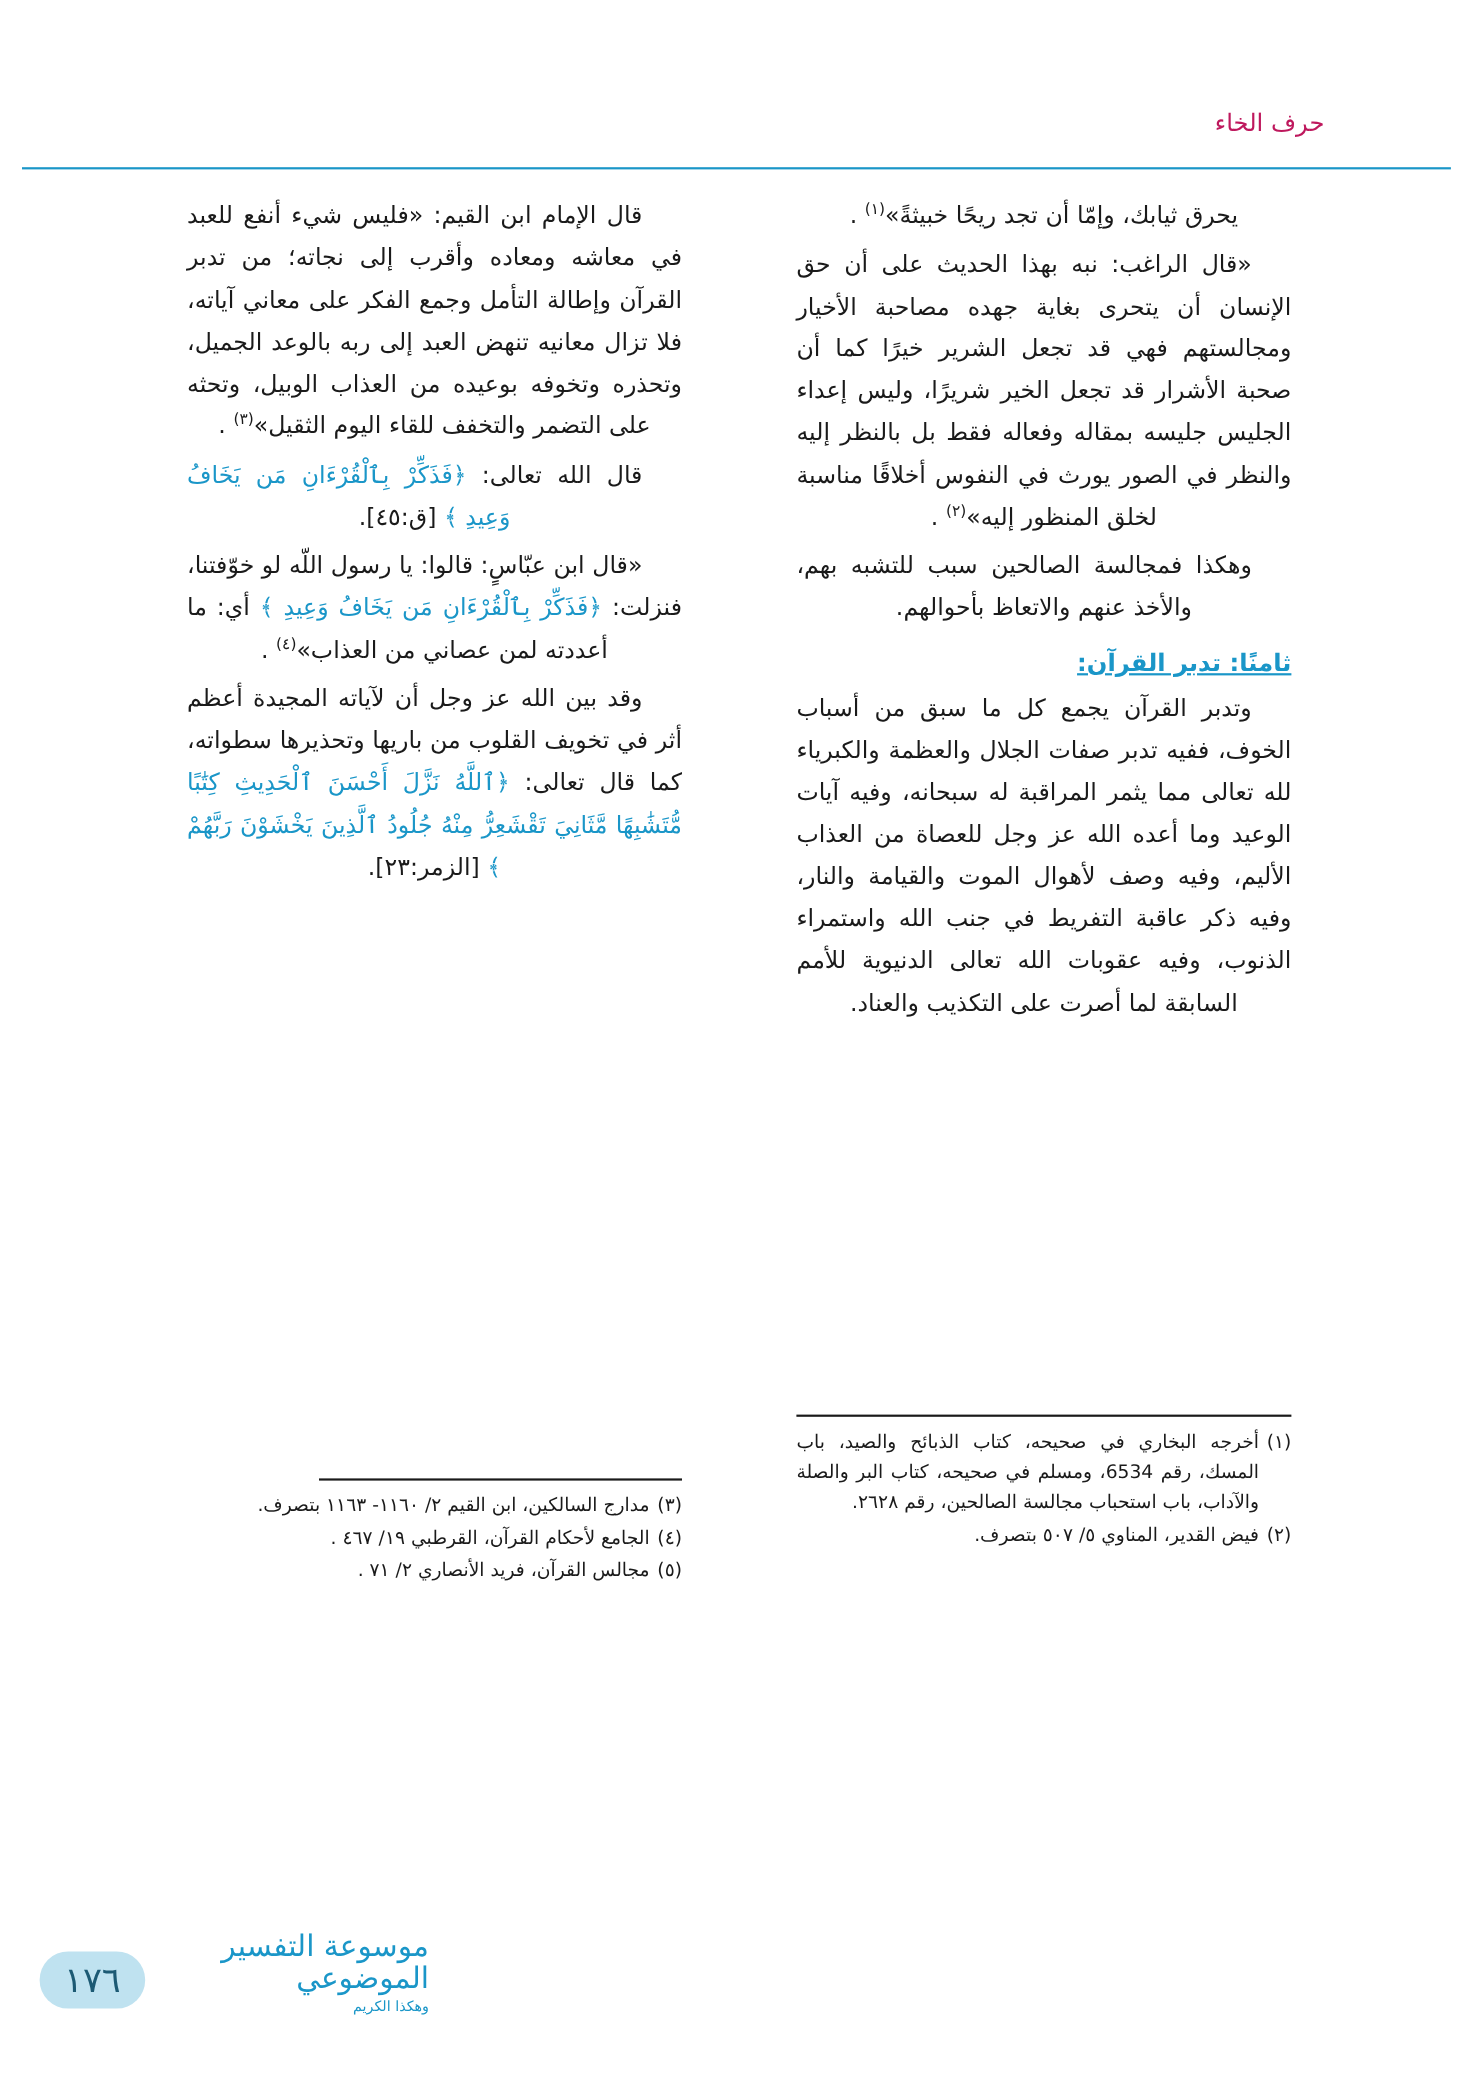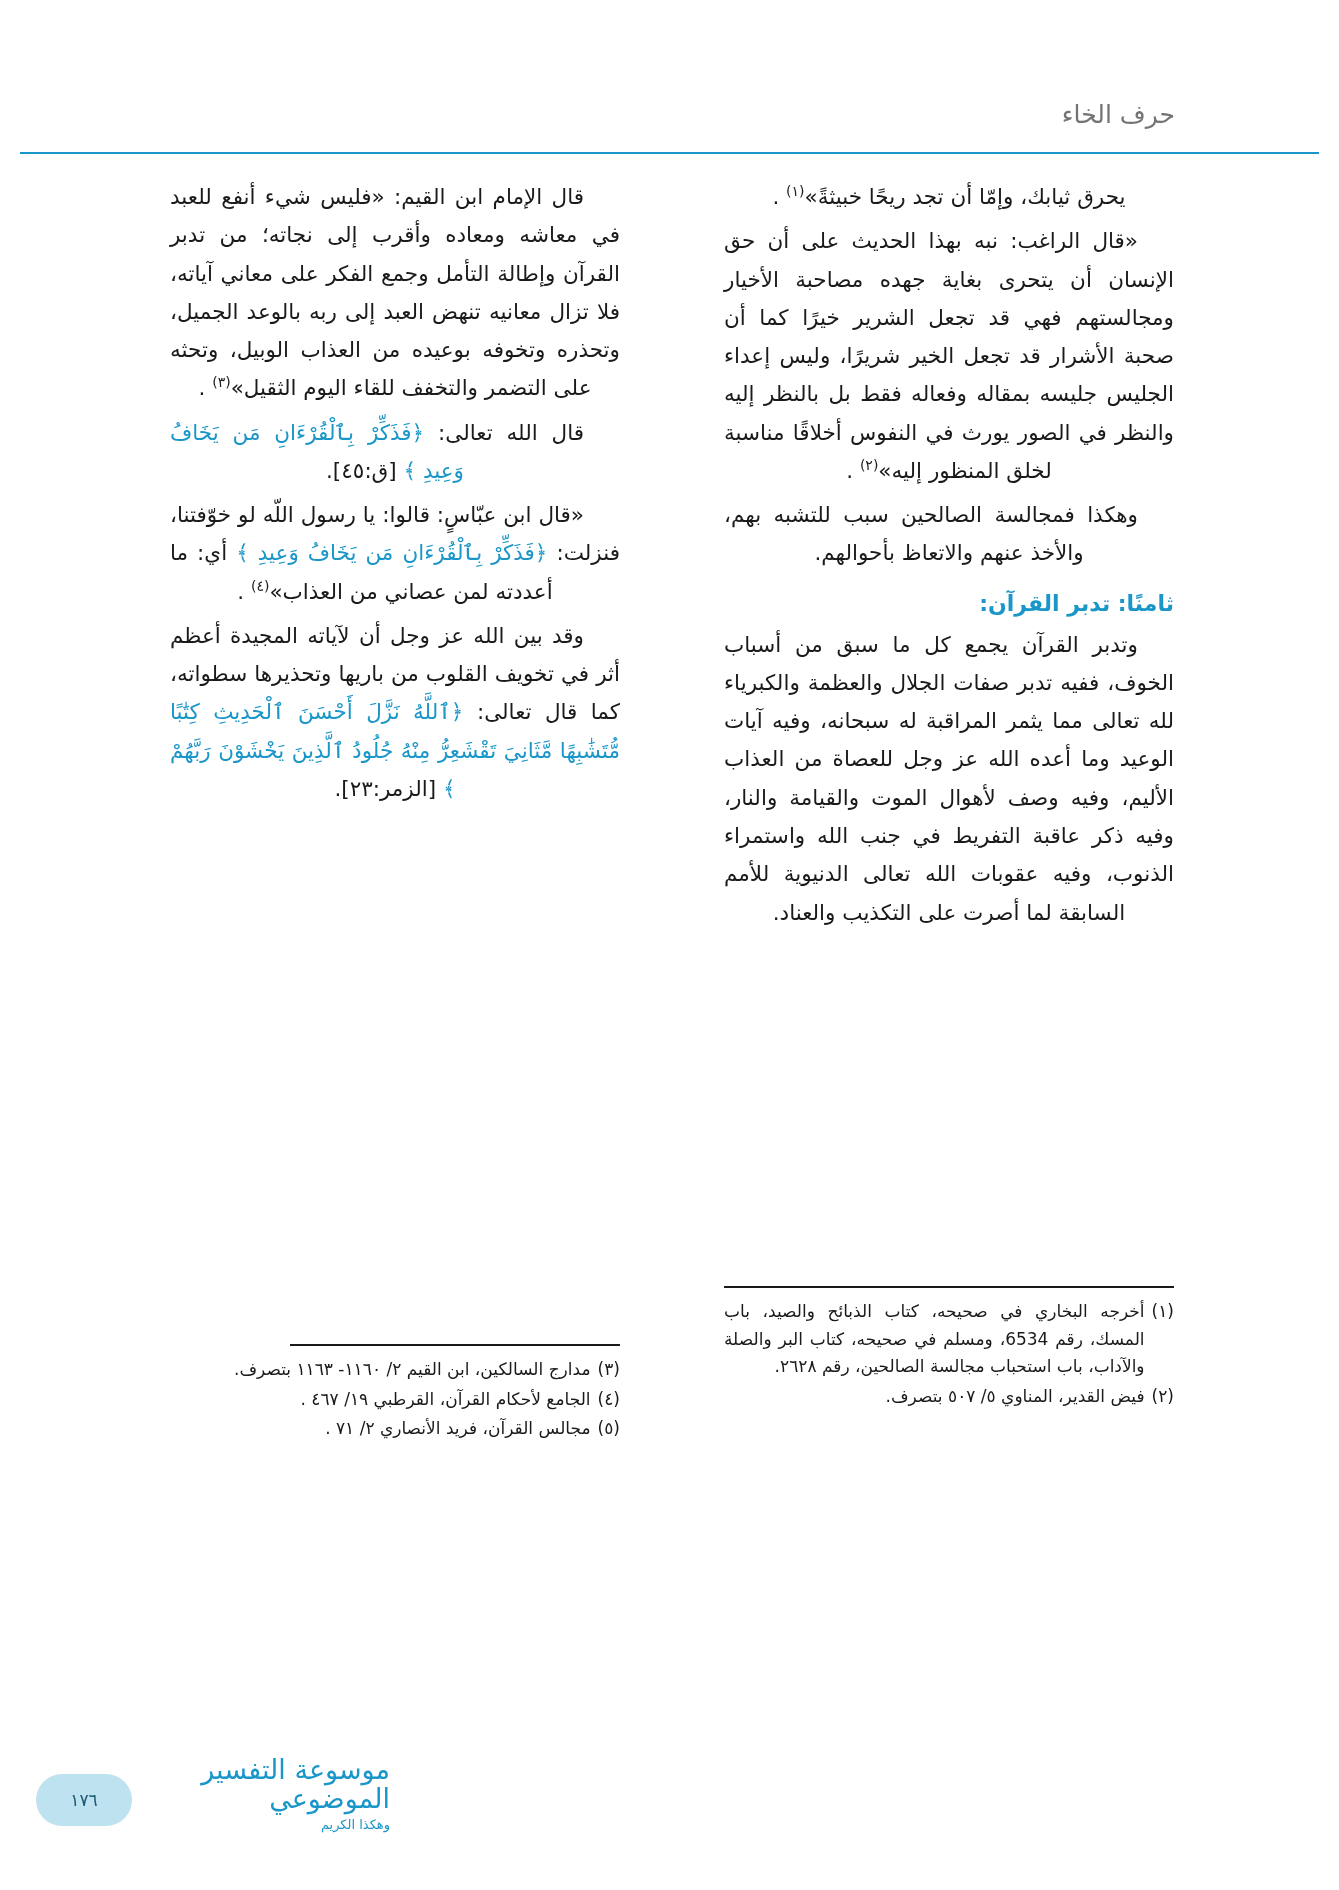--- a/index.html
+++ b/index.html
@@ -20,23 +20,23 @@
   .page-header {
     position: absolute;
     top: 100px;
     right: 0;
     left: 0;
     height: 60px;
   }
   .header-title {
     position: absolute;
     top: 0;
-    right: 164px;
-    font-size: 25px;
-    color: #737373;
+    right: 135px;
+    font-size: 22px;
+    color: #be185d;
     letter-spacing: 1px;
     font-family: "DejaVu Sans", sans-serif;
   }
   .header-rule {
     position: absolute;
     top: 52px;
     right: 20px;
     left: 20px;
     height: 2px;
     background: #1a96c8;
@@ -78,20 +78,21 @@
     font-size: 14px;
     color: #1a1a1a;
     vertical-align: super;
   }
   .section-head {
     color: #1a96c8;
     font-size: 22px;
     margin: 18px 0 10px 0;
     text-align: right;
     font-family: "DejaVu Sans", sans-serif;
+    text-decoration: underline;
   }
 
   
   .fn-rule {
     height: 2px;
     background: #1a1a1a;
     margin: 14px 0 10px 0;
   }
   .fn-rule.short { width: 330px; margin-right: 0; }
   .fn-list {
@@ -123,21 +124,21 @@
   }
   .page-number-badge {
     position: absolute;
     left: 36px;
     bottom: 6px;
     width: 96px;
     height: 52px;
     background: #bfe2f0;
     border-radius: 26px;
     color: #1c5a74;
-    font-size: 17px;
+    font-size: 32px;
     display: flex;
     align-items: center;
     justify-content: center;
     font-family: "DejaVu Sans", sans-serif;
   }
   .logo {
     position: absolute;
     left: 160px;
     bottom: 0;
     width: 230px;

